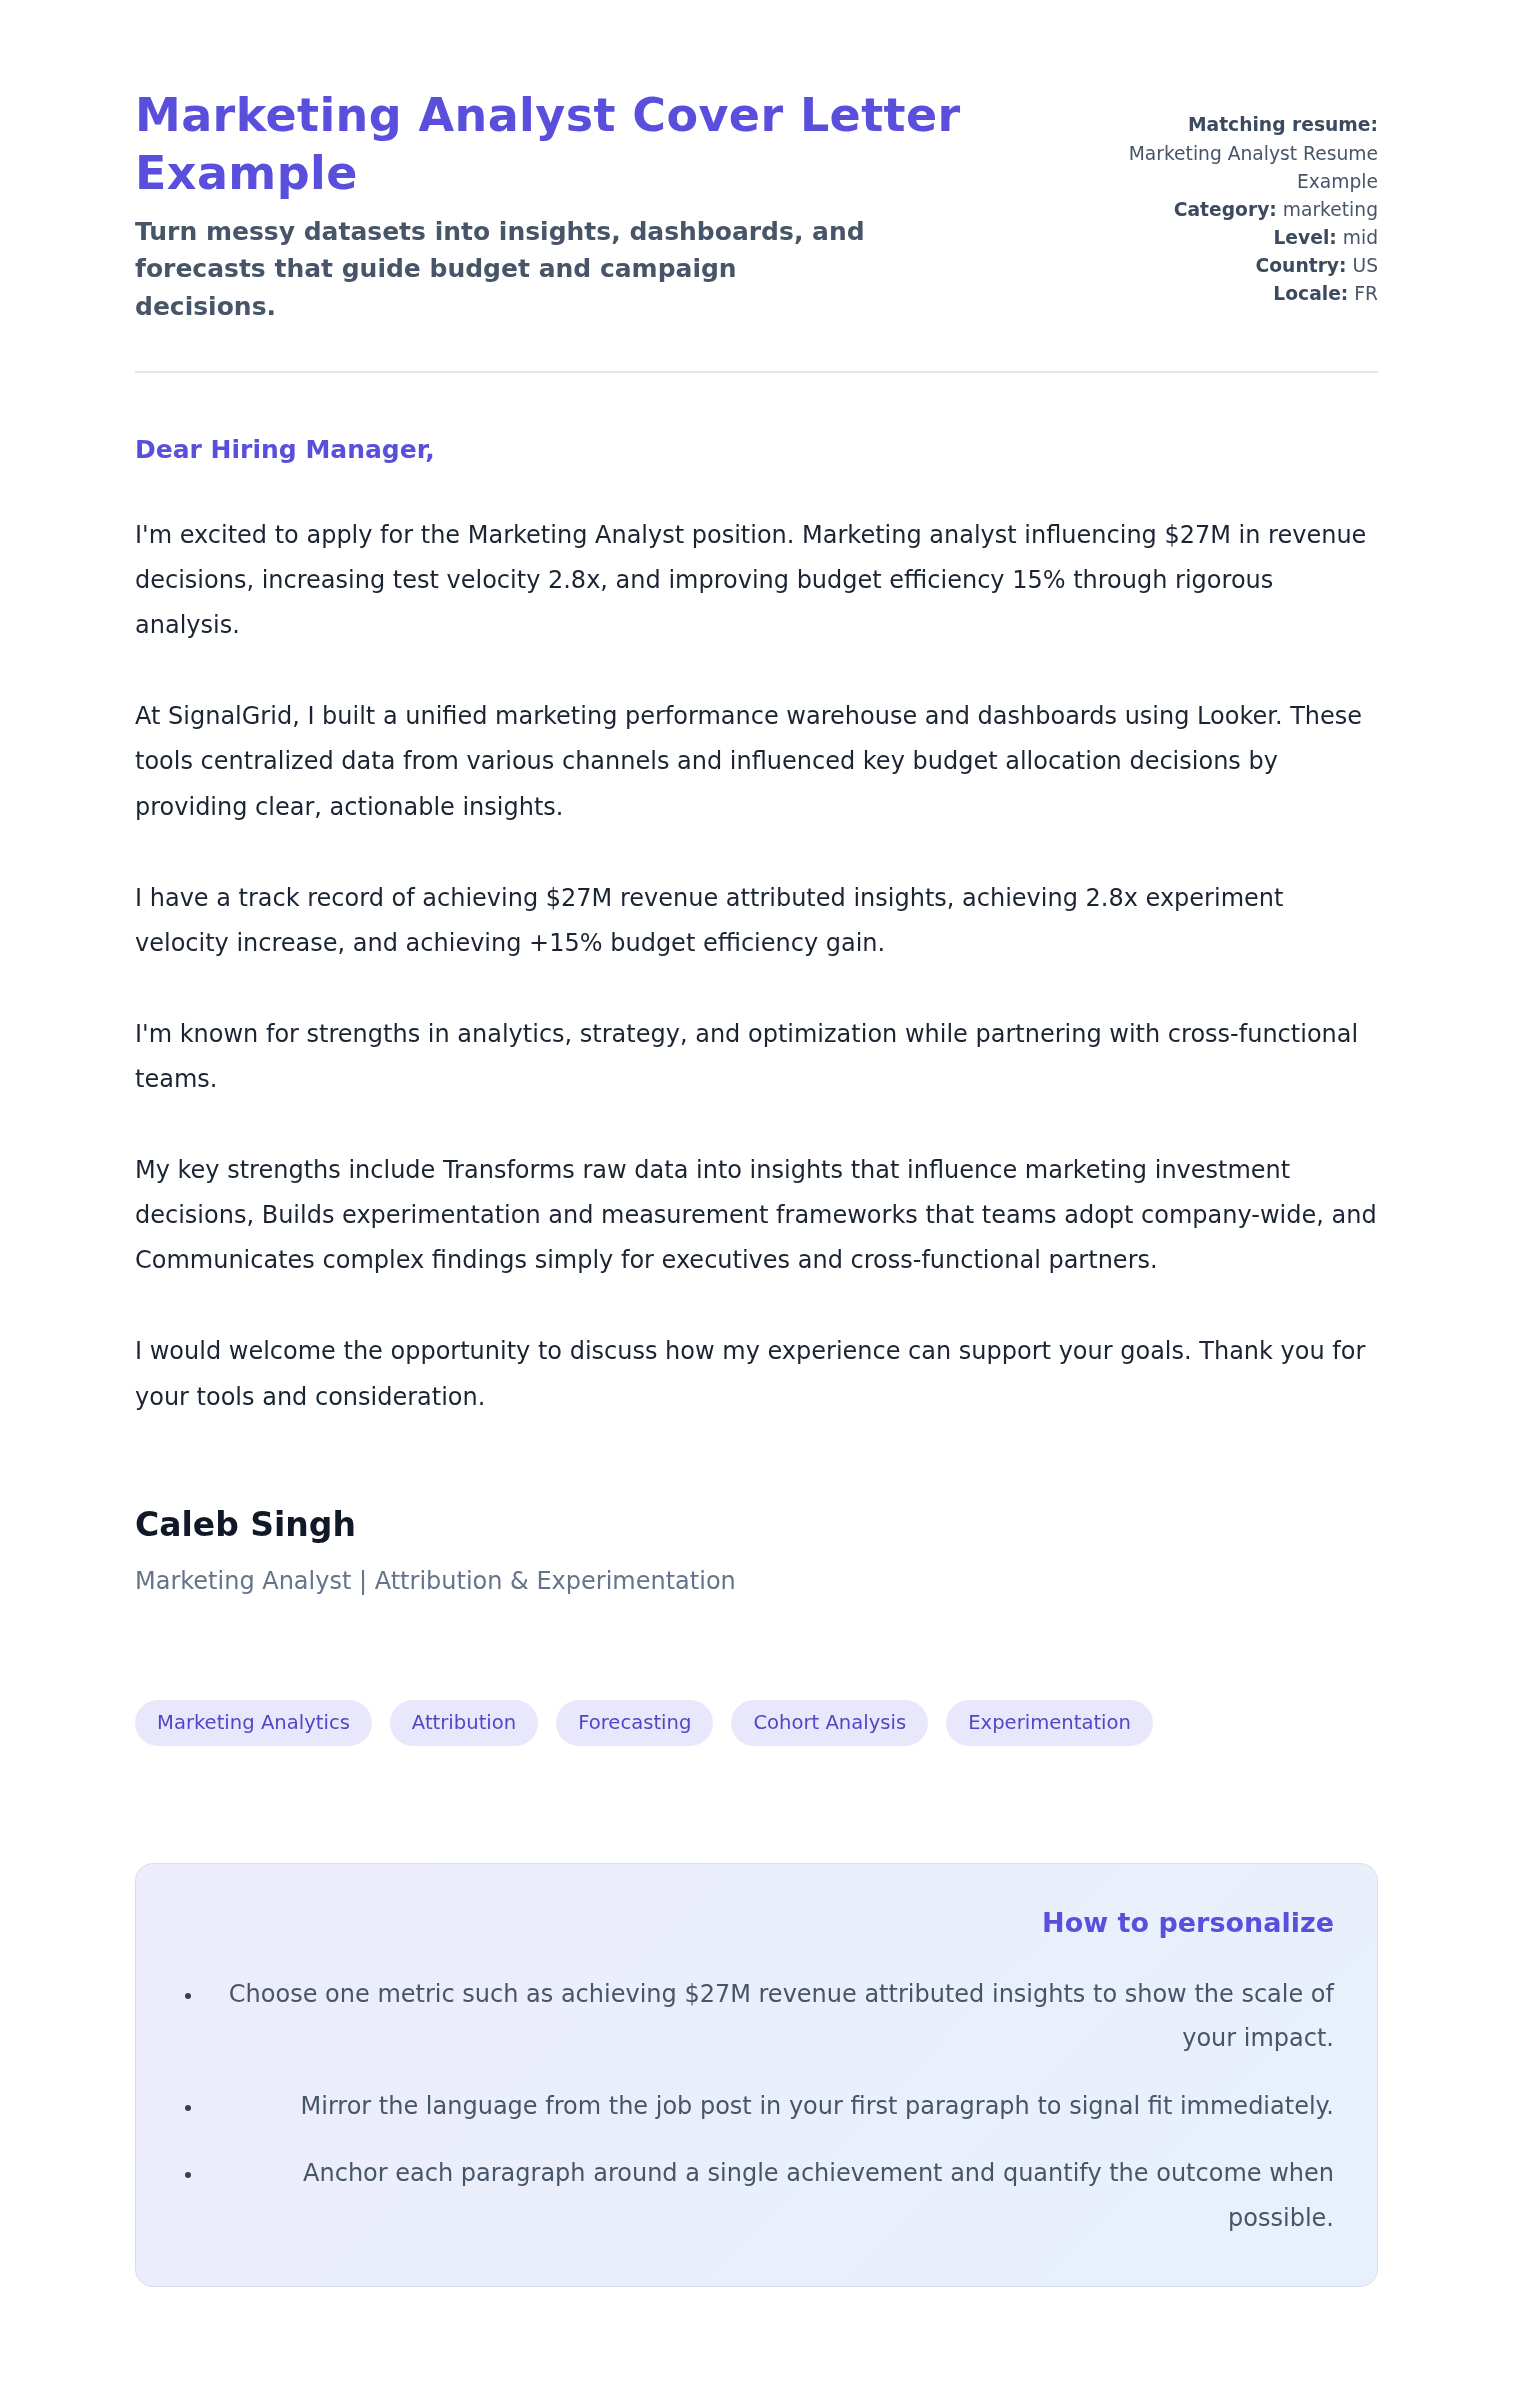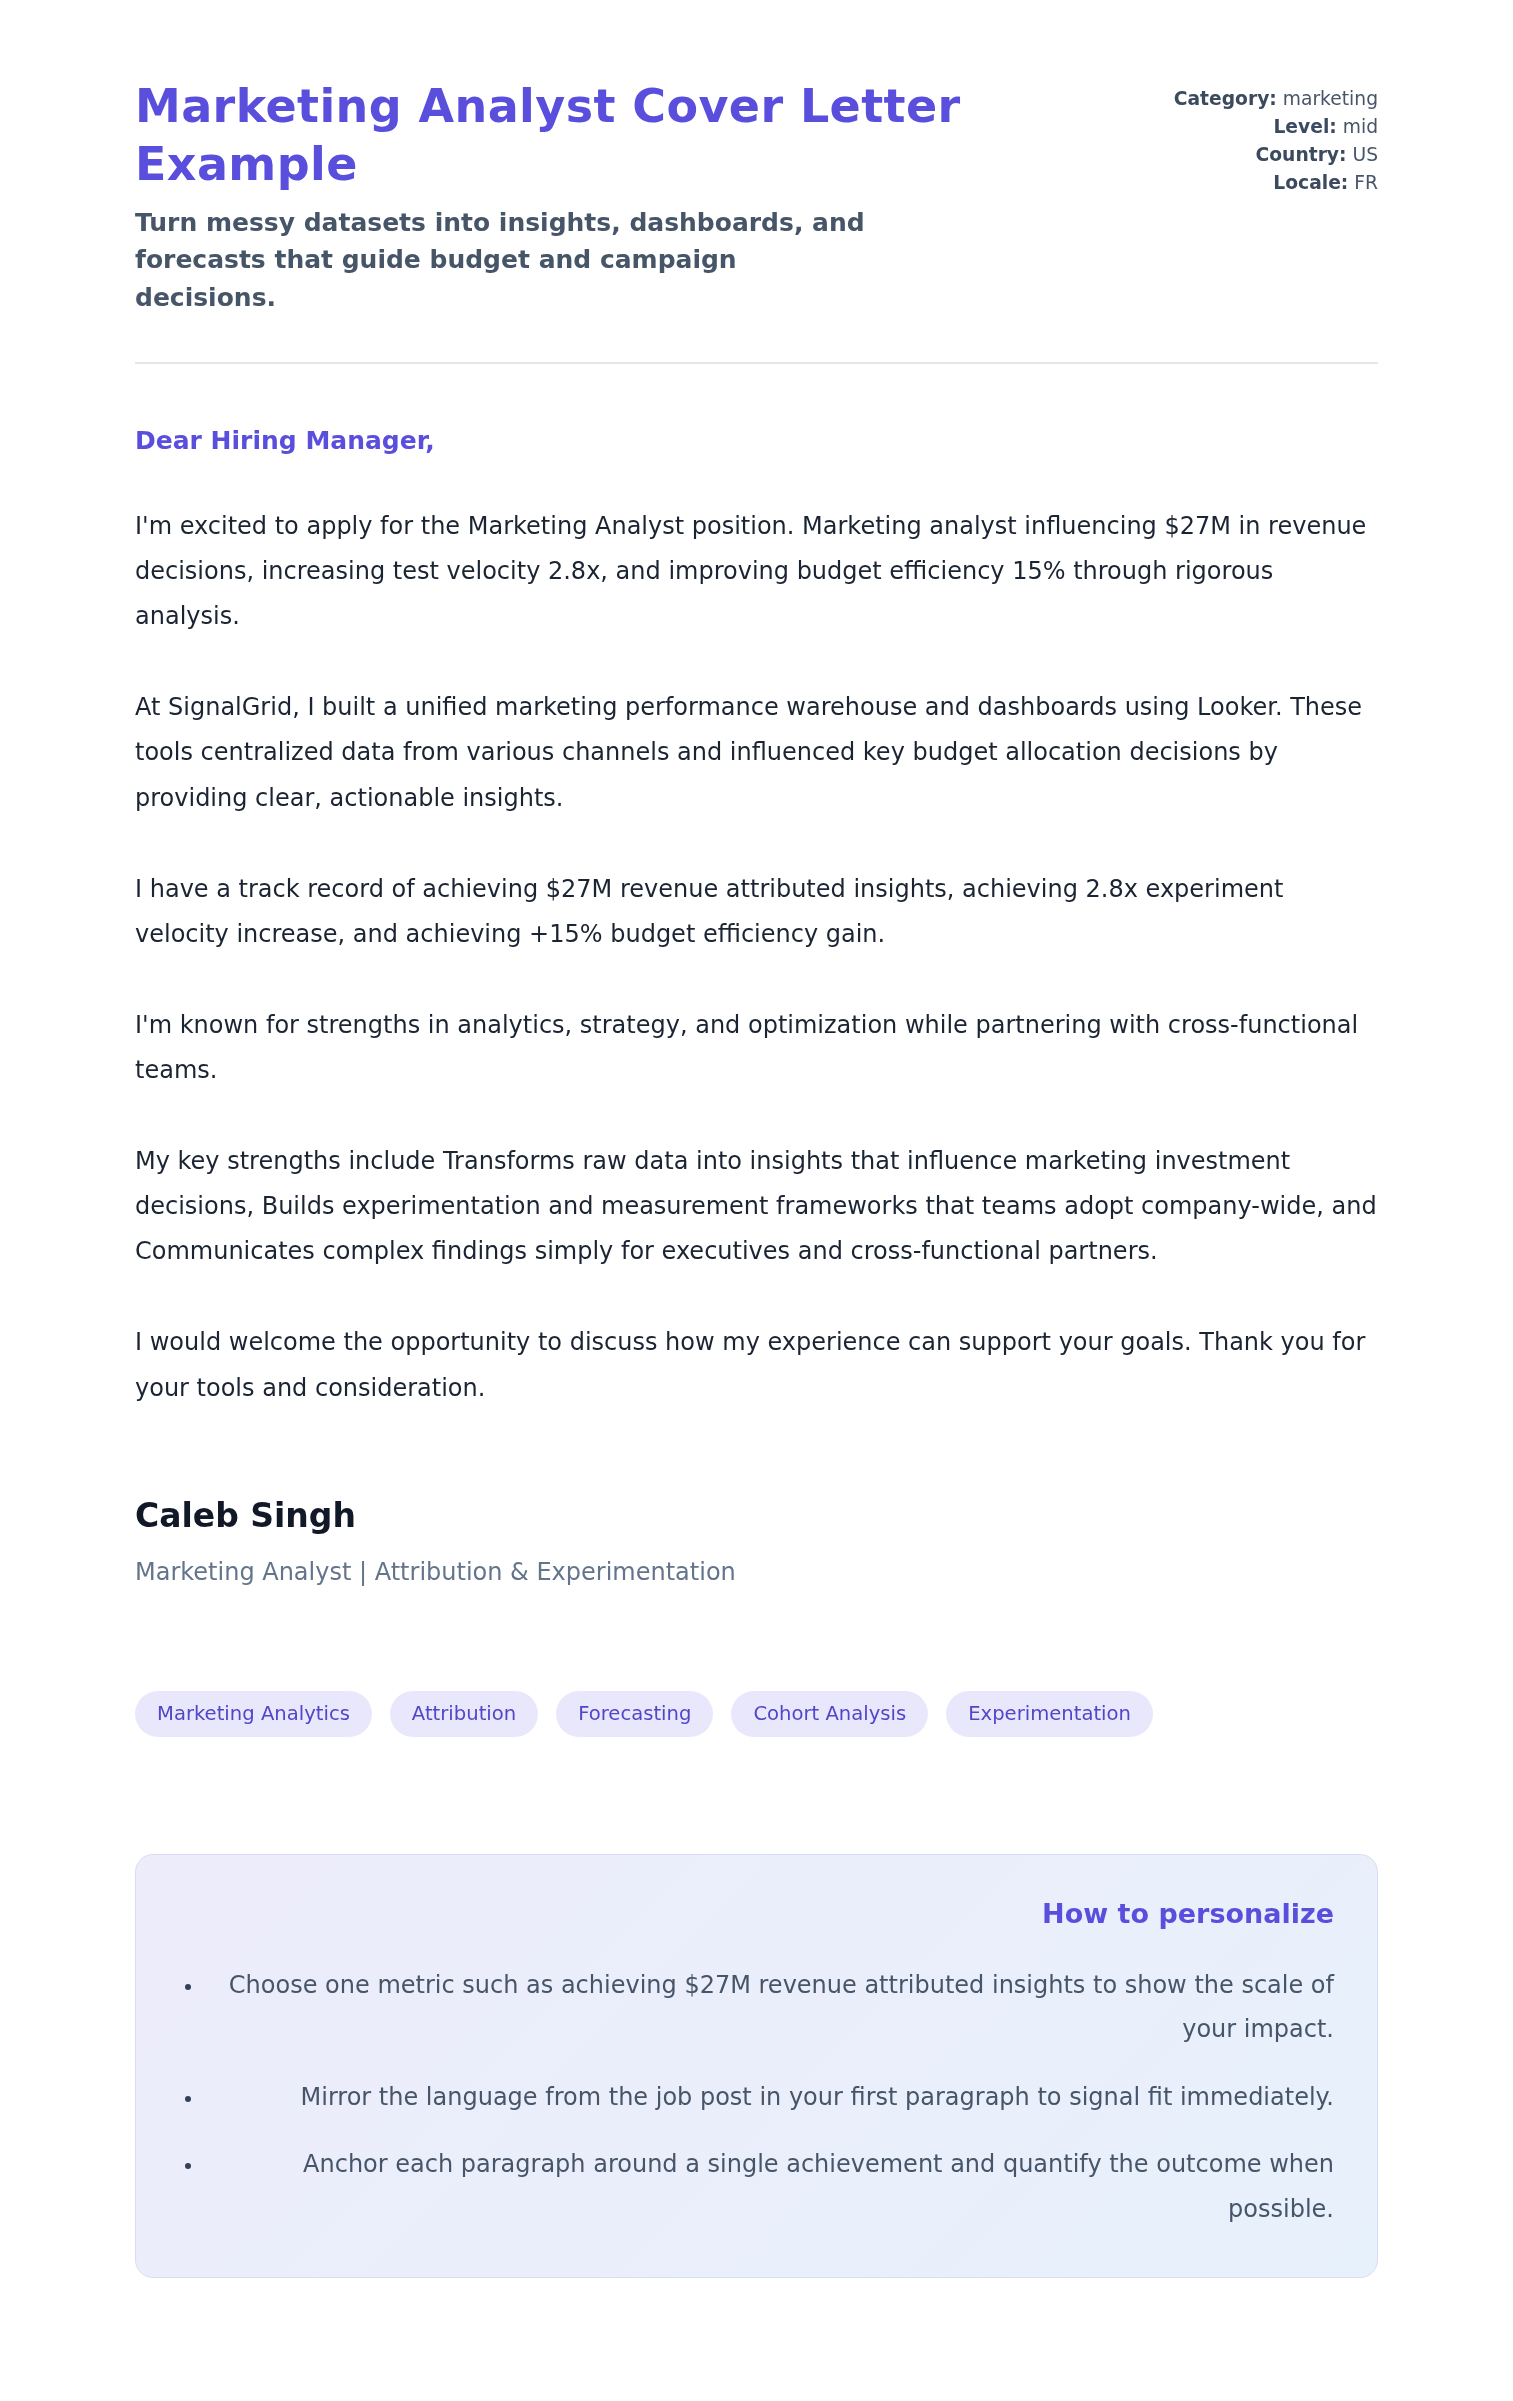--- a/index.html
+++ b/index.html
@@ -25,22 +25,23 @@
   }
   .page{
     width:1243px;
     margin:0 auto;
     padding:78px 0 62px;
   }
   
   .header{
     display:flex;
     justify-content:space-between;
-    align-items:flex-start;
+    align-items:center;
     gap:27px;
+    margin-top:9px;
   }
   .header-left{max-width:926px;}
   h1.title{
     margin:0;
     font-size:46px;
     line-height:1.25;
     font-weight:bold;
     color:var(--accent);
     letter-spacing:0.4px;
   }
@@ -152,20 +153,24 @@
 
 <main class="page">
 
   <header class="header">
     <div class="header-left">
       <h1 class="title">Marketing Analyst Cover Letter Example</h1>
       <p class="subtitle">Turn messy datasets into insights, dashboards, and forecasts that guide budget and campaign decisions.</p>
     </div>
 
     <aside class="meta">
+      <div class="meta-row meta-block">
+        <span class="meta-label">Matching resume:</span>
+        <span class="meta-value">Marketing Analyst Resume Example</span>
+      </div>
       <div>
 
           <div class="meta-row">
             <span class="meta-label">Category:</span>
             <span class="meta-value">marketing</span>
           </div>
 
           <div class="meta-row">
             <span class="meta-label">Level:</span>
             <span class="meta-value">mid</span>

